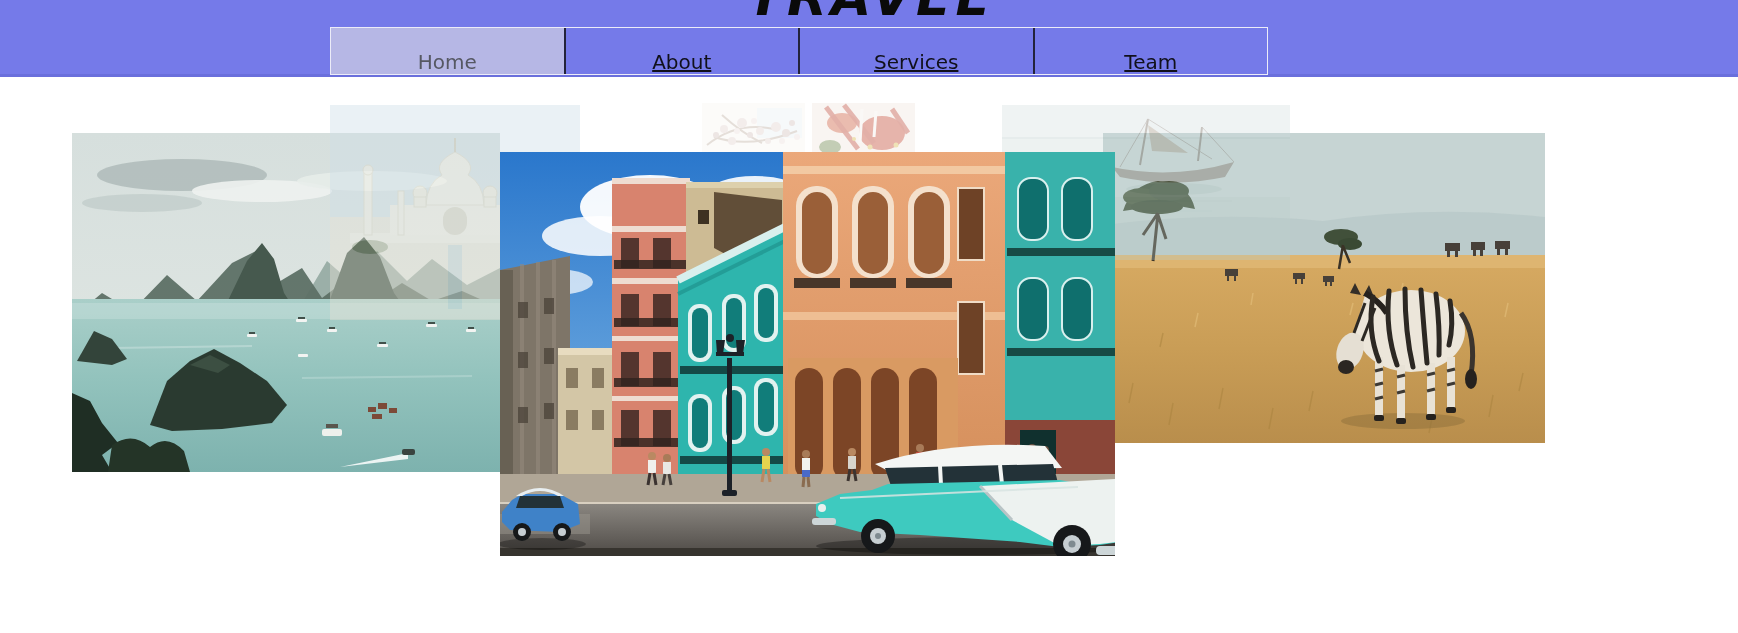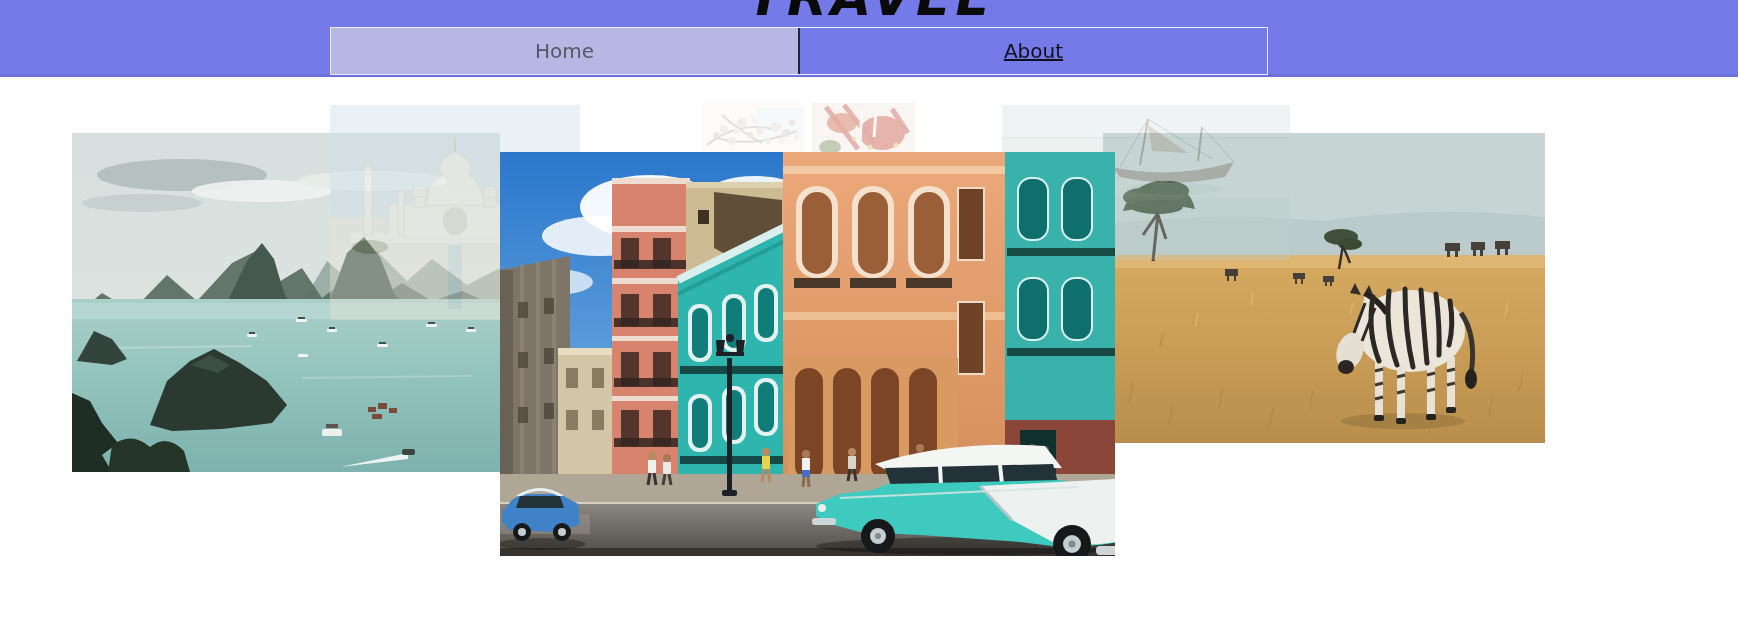--- a/index.html
+++ b/index.html
@@ -5,21 +5,21 @@
   html,body{margin:0;padding:0;background:#ffffff;width:1738px;height:633px;overflow:hidden;
     font-family:"DejaVu Sans","Liberation Sans",sans-serif;}
   .stage{position:absolute;left:0;top:0;width:1738px;height:633px;overflow:hidden;background:#fff;}
   
   .band{position:absolute;left:0;top:0;width:1738px;height:74px;background:#757ae9;border-bottom:3px solid #6a6fdc;}
   .site-title{position:absolute;left:660px;top:-29px;width:420px;height:52px;line-height:52px;
     text-align:center;font-size:52px;font-style:italic;font-weight:900;letter-spacing:4px;color:#0a0a0a;margin:0;}
   
   .nav{position:absolute;left:330px;top:27px;width:938px;height:48px;display:flex;list-style:none;margin:0;padding:0;
     border:1px solid #ecechf8;border:1px solid #ececf8;box-sizing:border-box;}
-  .nav li{flex:1;display:flex;align-items:center;justify-content:center;font-size:20px;color:#10101a;
+  .nav li{flex:1;display:flex;align-items:flex-end;justify-content:center;font-size:20px;color:#10101a;
     cursor:pointer;box-sizing:border-box;}
   .nav li + li{border-left:2px solid #23233a;text-decoration:underline;}
   .nav li.active{background:#b6b7e5;color:#565863;}
   
   .photo{position:absolute;padding:0;margin:0;}
   .photo svg{display:block;width:100%;height:100%;}
   .ph-halong {left:72px;  top:133px; width:428px; height:339px;}
   .ph-savanna{left:1103px;top:133px; width:442px; height:310px;}
   .ph-taj    {left:330px; top:105px; width:250px; height:215px;opacity:.42;}
   .ph-blossom{left:702px; top:103px; width:103px; height:150px;opacity:.32;}
@@ -33,20 +33,26 @@
 <div class="stage">
 
   <div class="band">
     <h1 class="site-title">TRAVEL</h1>
     <ul class="nav">
       <li class="active">
           <span>Home</span>
         </li>
       <li>
           <span>About</span>
+        </li>
+      <li>
+          <span>Services</span>
+        </li>
+      <li>
+          <span>Team</span>
         </li>
     </ul>
   </div>
 
   <figure class="photo ph-halong">
     <svg viewBox="0 0 428 339">
       <defs>
         <linearGradient id="hl-sky" x1="0" y1="0" x2="0" y2="1">
           <stop offset="0" stop-color="#d6dfdd"></stop>
             <stop offset="1" stop-color="#e2e8e4"></stop>

